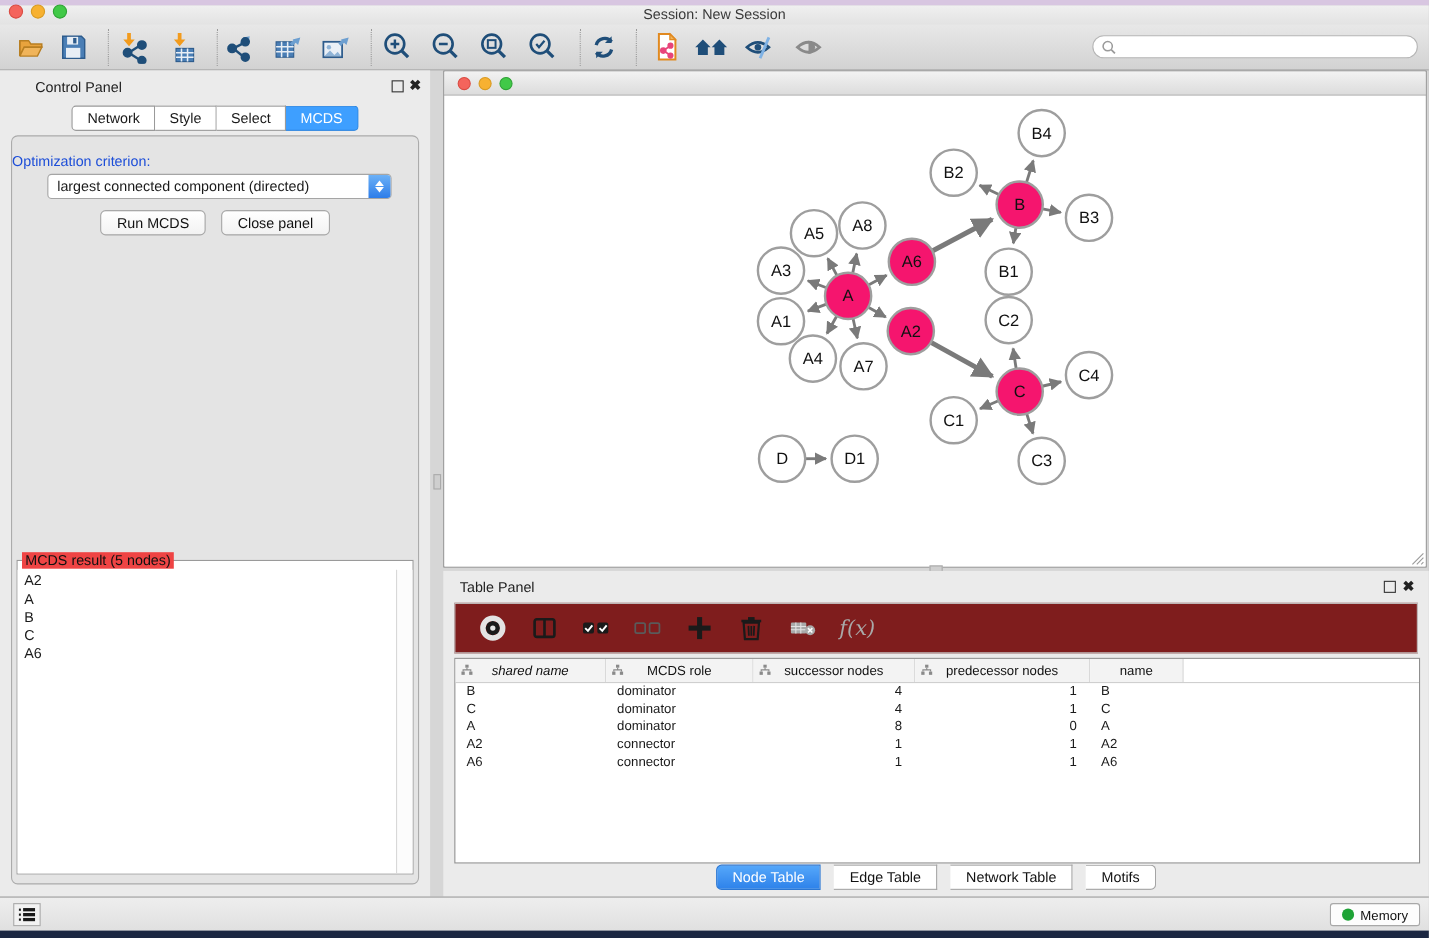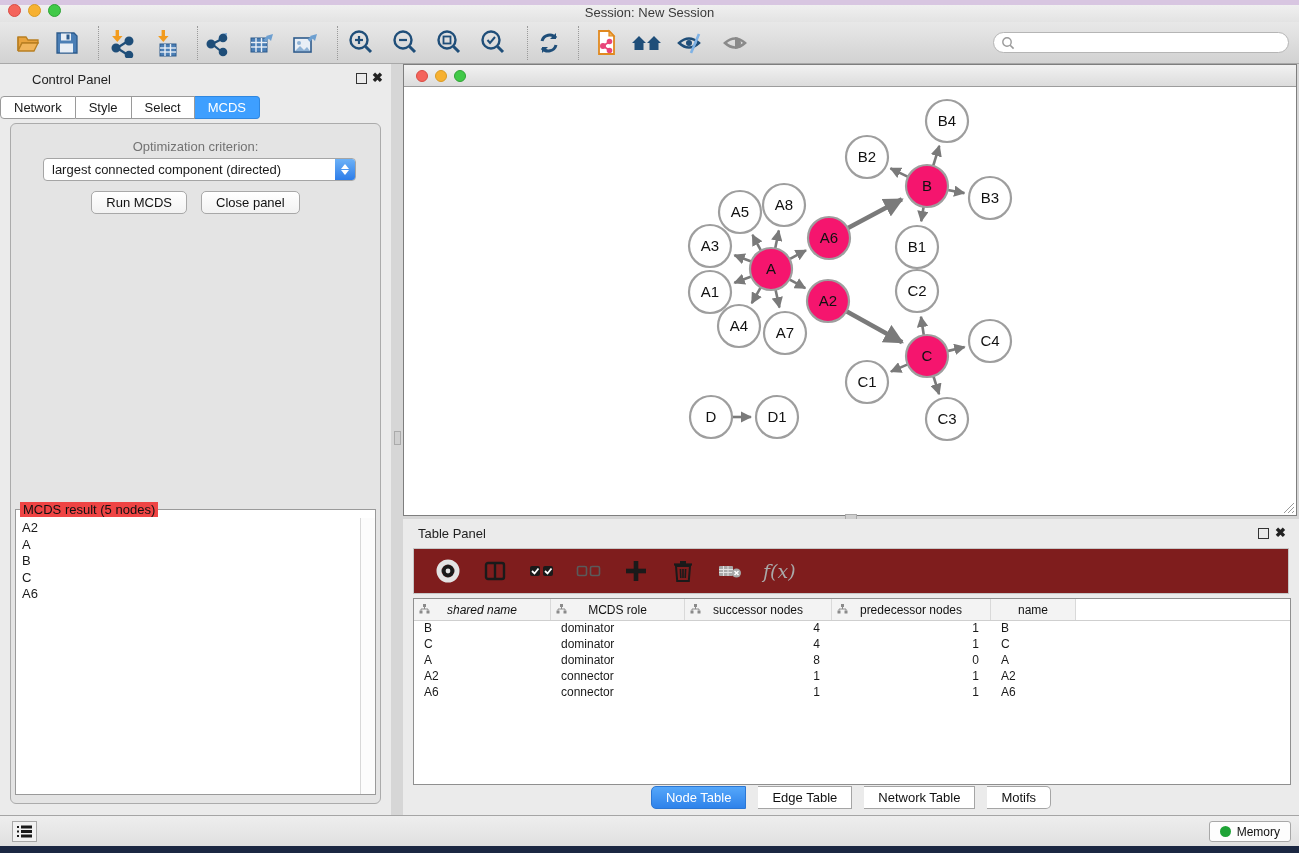--- a/index.html
+++ b/index.html
@@ -25,29 +25,29 @@
                border:1px solid #b5b5b5; border-radius:11px; display:flex; align-items:center; padding-left:7px; }
 
   
   .control-panel { position:absolute; left:0; top:64px; width:391px; height:751px; background:#ebebeb; }
   .panel-head { position:absolute; left:0; top:0; width:100%; height:30px; }
   .panel-head .ph-title { position:absolute; left:12px; top:8px; font-size:13px; color:#222;margin-left:20px; }
   .ph-float { position:absolute; top:9px; width:11px; height:11px; border:1.5px solid #333; background:transparent; }
   .ph-close { position:absolute; top:6px; font-size:13px; font-weight:bold; color:#222; }
   .control-panel .ph-float { right:24px; } .control-panel .ph-close { right:8px; }
 
-  .ctabs { position:absolute; top:32px; left:0; width:100%; display:flex; justify-content:flex-start; }
+  .ctabs { position:absolute; top:32px; left:0; width:100%; display:flex; justify-content:center; }
   .ctab { border:1px solid #9a9a9a; border-left:none; background:#fff; font-size:13px; padding:3px 13px; color:#1a1a1a; }
   .ctab:first-child { border-left:1px solid #9a9a9a; border-radius:4px 0 0 4px; }
   .ctab:last-child { border-radius:0 4px 4px 0; }
   .ctab.active { background:#3e9fff; border-color:#2f87e0; color:#fff; }
 
   .inner-box { position:absolute; left:10px; right:10px; top:59px; bottom:11px;
                background:#e4e4e4; border:1px solid #ababab; border-radius:6px; }
-  .opt-label { position:absolute; top:15px; width:100%; text-align:center; font-size:13px; color:#737373; }
+  .opt-label { position:absolute; top:15px; width:100%; font-size:13px; color:#1d4ed8; }
   .dropdown { position:absolute; left:32px; top:34px; width:313px; height:23px; background:#fff;
               border:1px solid #a5a5a5; border-radius:4px; font-size:13px; display:flex; align-items:center; }
   .dropdown .dd-text { flex:1; padding-left:8px; white-space:nowrap; overflow:hidden; }
   .dd-stepper { width:20px; height:21px; border-radius:0 3px 3px 0; background:linear-gradient(#6cb1f7,#2d7de9);
                 display:flex; flex-direction:column; align-items:center; justify-content:center; gap:1px; }
   .dd-stepper .up, .dd-stepper .dn { width:0; height:0; border-left:4px solid transparent; border-right:4px solid transparent; }
   .dd-stepper .up { border-bottom:5px solid #fff; }
   .dd-stepper .dn { border-top:5px solid #fff; }
   .btn-row { position:absolute; top:67px; left:0; width:100%; display:flex; justify-content:center; gap:14px; }
   .pbtn { background:linear-gradient(#ffffff,#f2f2f2); border:1px solid #a8a8a8; border-radius:5px;

